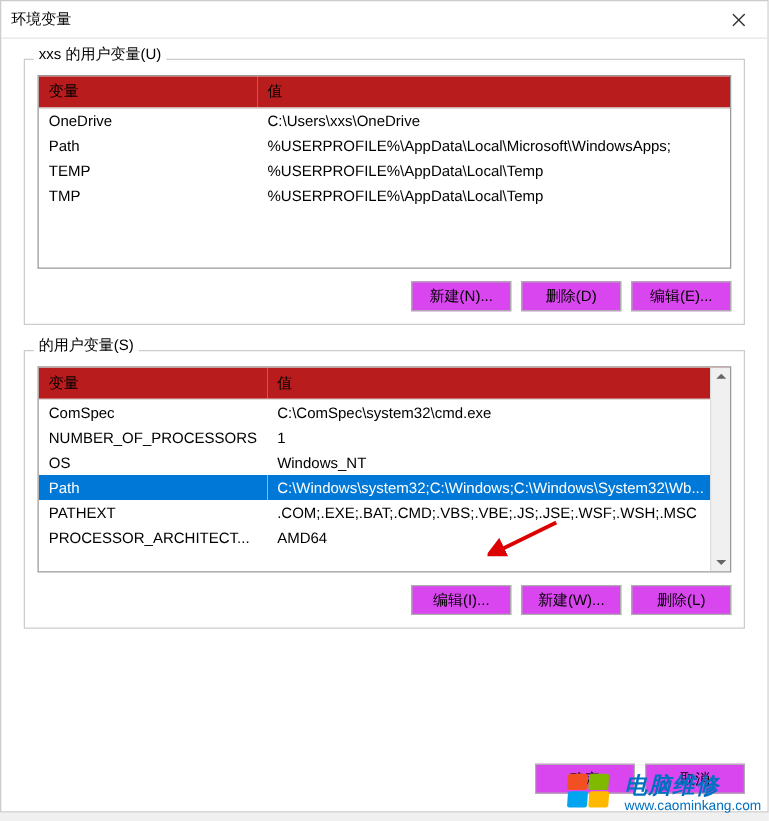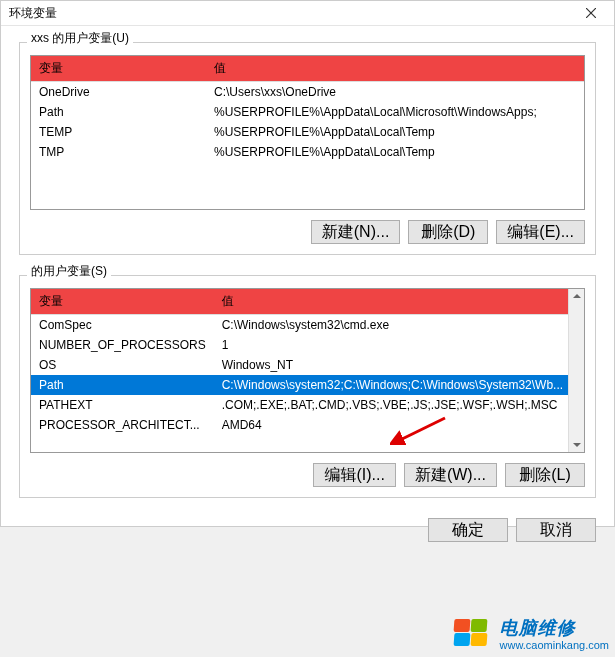--- a/index.html
+++ b/index.html
@@ -8,21 +8,21 @@
       font-size: 12px;
       background: #f0f0f0;
       width: 615px;
       height: 657px;
       overflow: hidden;
       position: relative;
     }
     .window {
       background: #fff;
       width: 615px;
-      height: 527px;
+      height: 650px;
       border: 1px solid #ccc;
       display: flex;
       flex-direction: column;
     }
     .titlebar {
       height: 30px;
       display: flex;
       align-items: center;
       padding: 0 8px;
       border-bottom: 1px solid #e5e5e5;
@@ -68,21 +68,21 @@
     .table-wrap.sys { height: 165px; }
     .table {
       width: 100%;
       border-collapse: collapse;
     }
     .table th {
       text-align: left;
       font-weight: normal;
       padding: 4px 8px;
       border-bottom: 1px solid #ddd;
-      background: #ef4444;
+      background: #b91c1c;
       font-size: 12px;
     }
     .table td {
       padding: 3px 8px;
       font-size: 12px;
       white-space: nowrap;
       overflow: hidden;
       text-overflow: ellipsis;
     }
     .col-name { width: 175px; }
@@ -110,22 +110,22 @@
     .btn-row {
       display: flex;
       justify-content: flex-end;
       gap: 8px;
       margin-top: 10px;
     }
     .btn {
       min-width: 80px;
       height: 24px;
       border: 1px solid #adadad;
-      background: #e5e5e5;
-      font-size: 16px;
+      background: #d946ef;
+      font-size: 12px;
       cursor: pointer;
       padding: 0 10px;
     }
     .footer {
       display: flex;
       justify-content: flex-end;
       gap: 8px;
       padding: 10px 18px 14px 18px;
     }
     .arrow {
@@ -220,21 +220,21 @@
           <table class="table">
             <thead>
               <tr>
                 <th class="col-name">变量</th>
                 <th class="col-val">值</th>
               </tr>
             </thead>
             <tbody>
               <tr>
                   <td>ComSpec</td>
-                  <td>C:\Windows\system32\cmd.exe</td>
+                  <td>C:\ComSpec\system32\cmd.exe</td>
                 </tr>
               <tr>
                   <td>NUMBER_OF_PROCESSORS</td>
                   <td>1</td>
                 </tr>
               <tr>
                   <td>OS</td>
                   <td>Windows_NT</td>
                 </tr>
               <tr class="row-sel">

